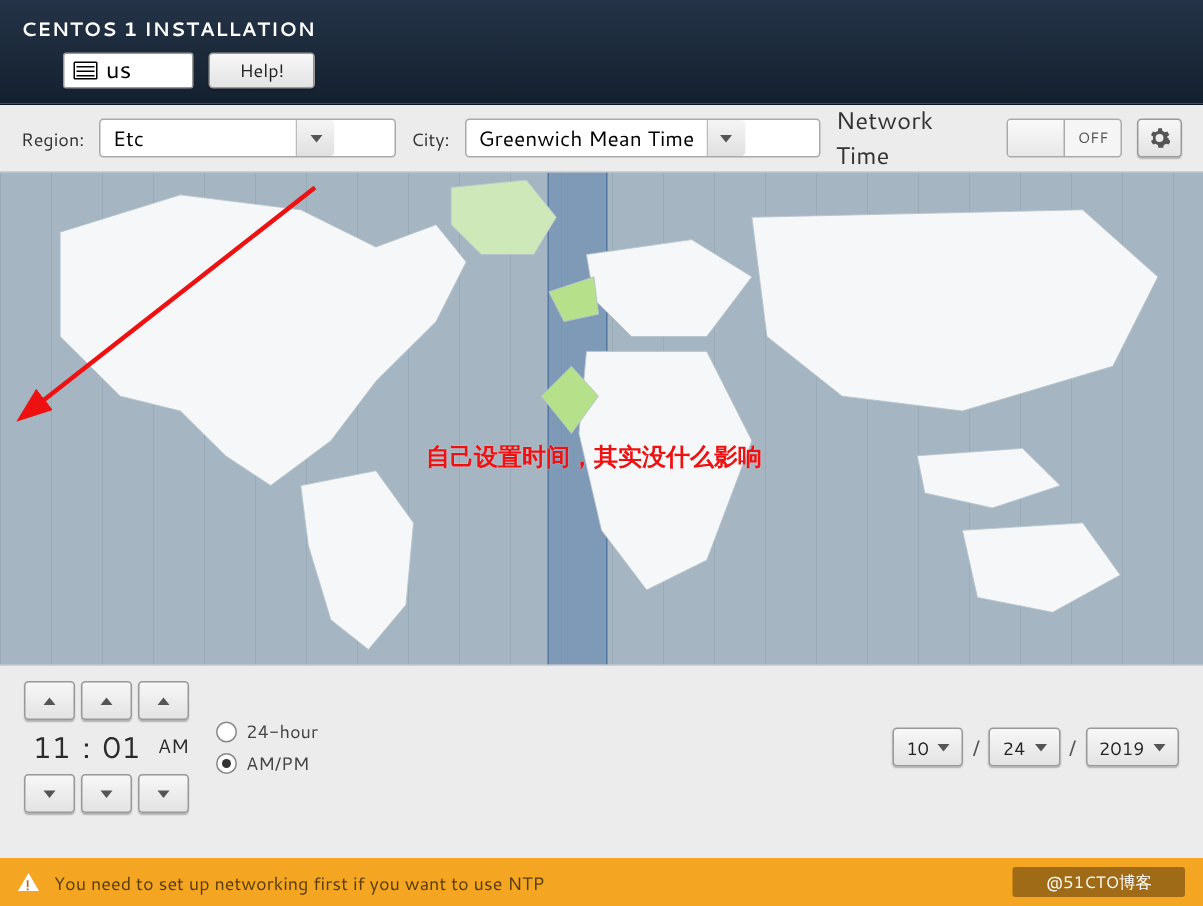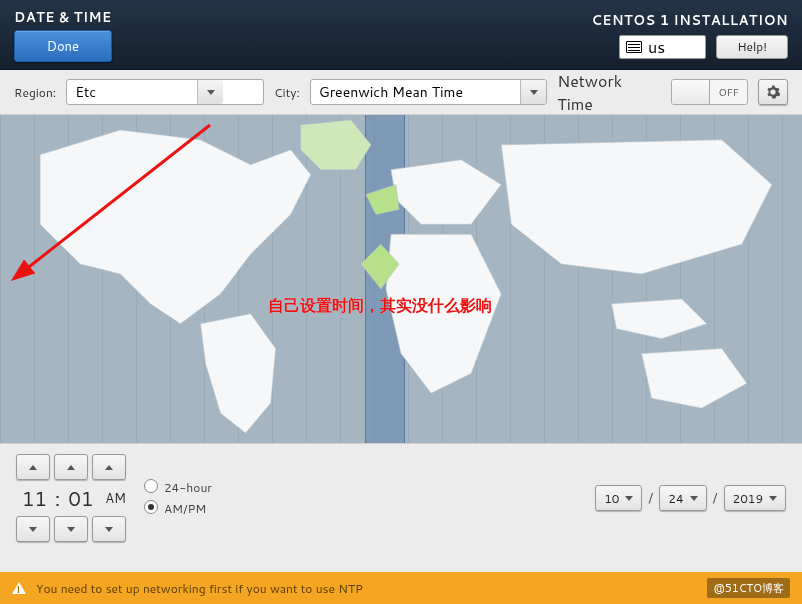--- a/index.html
+++ b/index.html
@@ -77,68 +77,64 @@
 
   
   .map {
     position:relative; height: 330px; background:#a5b6c2; overflow:hidden;
     border-top:1px solid #cfcfcf; border-bottom:1px solid #cfcfcf;
   }
   .map svg { position:absolute; inset:0; width:100%; height:100%; }
   .tz-band { position:absolute; top:0; bottom:0; left:365px; width:40px; background:rgba(80,120,170,.45); border-left:1px solid rgba(60,100,150,.6); border-right:1px solid rgba(60,100,150,.6);}
   .tz-grid { position:absolute; inset:0; background-image: linear-gradient(to right, rgba(120,140,155,.25) 1px, transparent 1px); background-size: 34px 100%; }
   .annotation {
-    position:absolute; left:268px; top:178px; color:#e11; font-size:16px; font-weight:bold;
+    position:absolute; left:284px; top:178px; color:#e11; font-size:16px; font-weight:bold;
     text-shadow:0 0 1px rgba(255,255,255,.6);
   }
   .arrow-svg { position:absolute; left:60px; top:180px; pointer-events:none; }
 
   
   .bottom {
     height:108px; background:#ececec; display:flex; align-items:center;
     padding:0 16px; gap:14px;
   }
   .time-spinners { display:grid; grid-template-columns: repeat(3,34px); grid-template-rows: 26px 28px 26px; gap:4px; align-items:center; }
   .spin-btn { width:34px; height:26px; padding:0; }
   .time-text { grid-column:1 / span 3; display:flex; align-items:baseline; gap:2px; font-size:20px; color:#2b2b2b; }
   .time-text .hh, .time-text .mm { width:38px; text-align:center; font-variant-numeric: tabular-nums; }
   .time-text .colon { width:6px; text-align:center; }
   .time-text .ampm { font-size:13px; margin-left:4px; align-self:center; }
 
   .format-col { display:flex; flex-direction:column; gap:4px; margin-left:4px; }
-  .radio-row { display:flex; gap:6px; font-size:12px; color:#444; }
+  .radio-row { display:flex; align-items:center; gap:6px; font-size:12px; color:#444; }
   .radio { width:14px; height:14px; border:1px solid #888; border-radius:50%; background:#fff; display:inline-flex; align-items:center; justify-content:center; }
   .radio.checked::after { content:""; width:6px; height:6px; border-radius:50%; background:#333; }
 
   .date-col { margin-left:auto; display:flex; align-items:center; gap:6px; }
   .date-btn { padding:4px 8px; height:26px; }
   .date-btn .caret-down { margin-left:6px; }
   .slash { color:#555; font-size:14px; }
 
   
   .warnbar {
     position:absolute; left:0; right:0; bottom:0; height:32px;
     background:#f4a522; color:#5a3d05; display:flex; align-items:center;
     padding:0 12px; font-size:12px; gap:10px;
   }
   .warn-icon {
     width:0; height:0; border-left:7px solid transparent; border-right:7px solid transparent; border-bottom:12px solid #fff;
     position:relative;
   }
   .warn-icon::after { content:"!"; position:absolute; left:-2px; top:1px; font-size:9px; color:#b36b00; font-weight:bold; }
-  .watermark { margin-left:auto; color:#fff; background:rgba(0,0,0,.35); padding:2px 6px; border-radius:2px; font-size:11px; }
+  .watermark { margin-left:auto; color:#fff; background:rgba(0,0,0,.35); padding:2px 22px; border-radius:2px; font-size:11px; }
 </style>
 </head>
 <body>
 
 <div class="header">
-  <div class="header-left">
-    <div class="spoke-title">DATE &amp; TIME</div>
-    <button class="btn done-btn">Done</button>
-  </div>
   <div class="header-right">
     <div class="product-title">CENTOS 1 INSTALLATION</div>
     <div class="header-row2">
       <div class="kb-layout">
         <span class="kb-icon"></span>
         <span style="font-size:16px; color:#000;">us</span>
       </div>
       <button class="btn help-btn">Help!</button>
     </div>
   </div>
@@ -147,21 +143,21 @@
 <div class="rc-row">
   <span class="lbl">Region:</span>
   <div class="combo" style="width:200px;">
     <div class="combo-text">Etc</div>
     <div class="combo-arrow">
         <span class="caret-down"></span>
       </div>
   </div>
 
   <span class="lbl">City:</span>
-  <div class="combo" style="width:240px;justify-content:space-between;">
+  <div class="combo" style="width:240px;">
     <div class="combo-text">Greenwich Mean Time</div>
     <div class="combo-arrow">
         <span class="caret-down"></span>
       </div>
   </div>
 
   <span class="nt-label">Network Time</span>
   <div class="switch">
     <div class="knob"></div>
     <div class="state">OFF</div>

